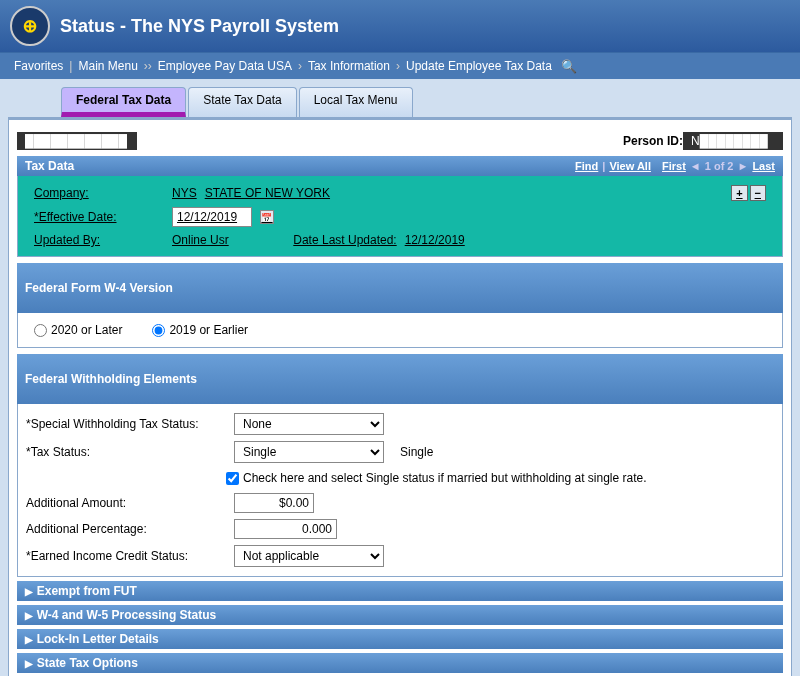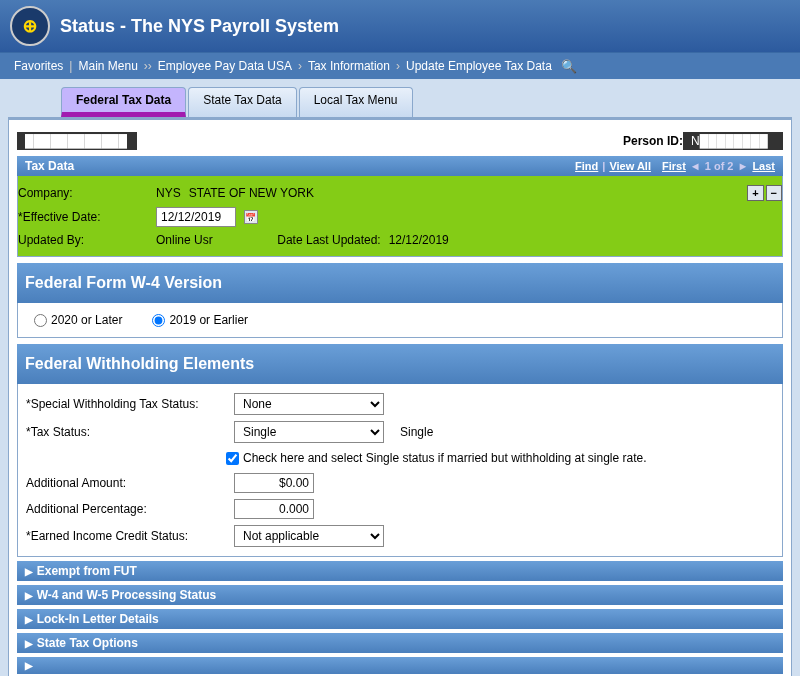--- a/index.html
+++ b/index.html
@@ -74,37 +74,37 @@
     .section-header {
       background: linear-gradient(to bottom, #6a9fd8, #4a7fbc);
       color: #fff; padding: 3px 8px; font-weight: bold; font-size: 12px;
       display: flex; align-items: center; justify-content: space-between;
     }
     .section-header-nav { display: flex; gap: 4px; align-items: center; font-size: 11px; }
     .section-header-nav a { color: #fff; text-decoration: underline; cursor: pointer; }
     .section-header-nav span { color: #cce; }
 
     
-    .section-body { border: 1px solid #8aa8cc; border-top: none; padding: 6px 0; background: #84cc16; }
+    .section-body { border: 1px solid #8aa8cc; border-top: none; padding: 6px 16px; background: #14b8a6; text-decoration: underline; }
 
     
     .form-row {
       display: flex; align-items: center; padding: 3px 0; gap: 8px;
     }
     .form-label { min-width: 130px; font-size: 12px; }
     .form-value { font-size: 12px; }
     .form-input {
       border: 1px solid #888; padding: 2px 4px; font-size: 12px;
       background: #fff;
     }
 
     
     .subsection-header {
       background: linear-gradient(to bottom, #6a9fd8, #4a7fbc);
-      color: #fff; padding: 11px 8px; font-weight: bold; font-size: 16px;
+      color: #fff; padding: 18px 8px; font-weight: bold; font-size: 12px;
       margin-top: 6px;
     }
     .subsection-body {
       border: 1px solid #8aa8cc; border-top: none; padding: 6px 8px; background: #fff;
     }
 
     
     .radio-row { display: flex; align-items: center; gap: 30px; padding: 4px 8px; }
     .radio-item { display: flex; align-items: center; gap: 4px; cursor: pointer; }
 
@@ -281,21 +281,21 @@
       </div>
 
 
       <div class="form-row">
         <span class="form-label" style="min-width:200px;">Additional Amount:</span>
         <input class="form-input" type="text" style="width: 80px; text-align: right;" value="$0.00">
       </div>
 
       <div class="form-row">
         <span class="form-label" style="min-width:200px;">Additional Percentage:</span>
-        <input class="form-input" type="text" style="width: 80px; text-align: right;" value="0.000">
+        <input class="form-input" type="text" style="width: 103px; text-align: right;" value="0.000">
       </div>
 
       <div class="form-row">
         <span class="form-label" style="min-width:200px;">*Earned Income Credit Status:</span>
         <select class="form-select">
           <option>Not applicable</option>
         </select>
       </div>
     </div>
 

